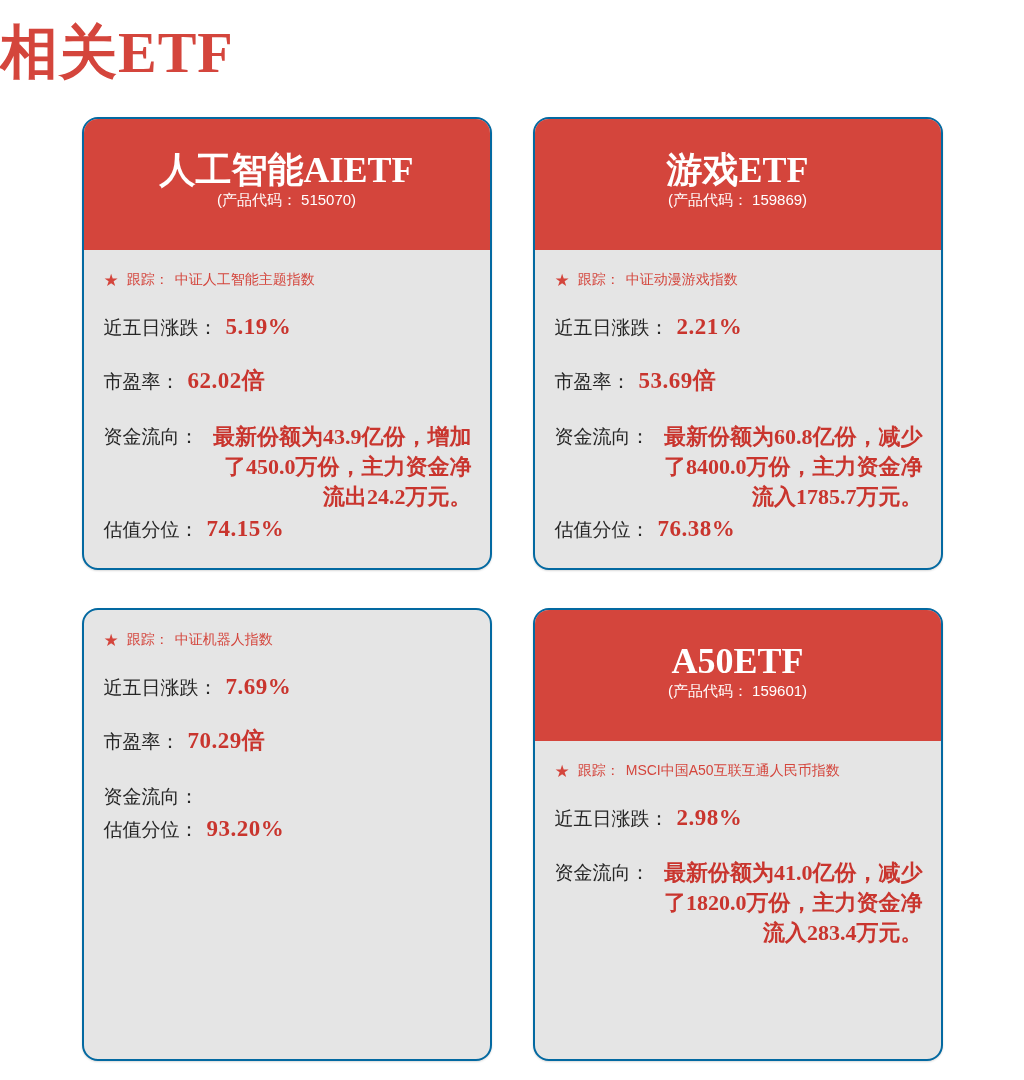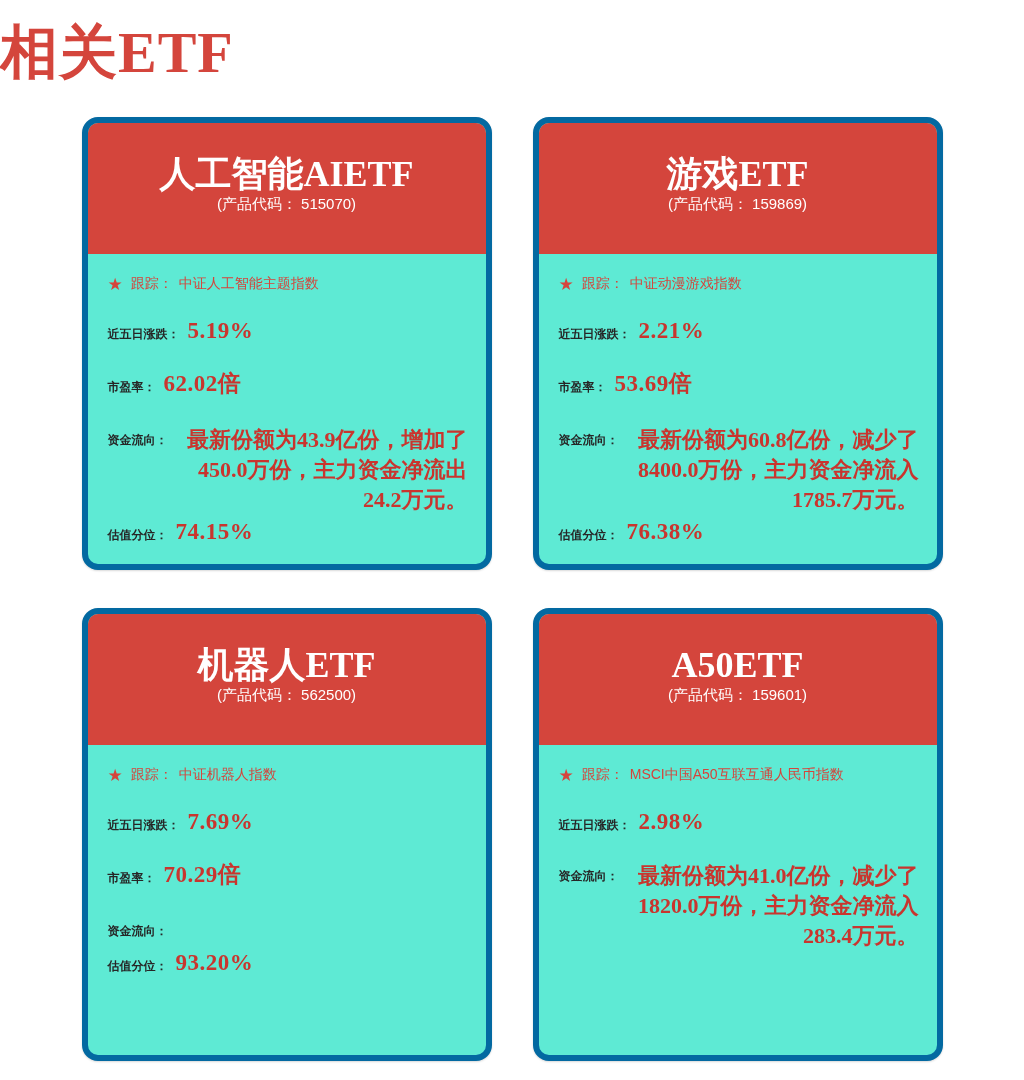--- a/index.html
+++ b/index.html
@@ -28,23 +28,23 @@
     grid-template-columns: 410px 410px;
     column-gap: 41px;
     row-gap: 38px;
     justify-content: center;
     margin-top: 19px;
   }
   .card {
     box-sizing: border-box;
     width: 410px;
     height: 453px;
-    border: 6px solid #0369a1;
+    border: 2px solid #0369a1;
     border-radius: 16px;
-    background: #5eead4;
+    background: #e5e5e5;
     overflow: hidden;
     box-shadow: 0 1px 2px rgba(0,0,0,0.15);
   }
   .card-header {
     background: #d4453c;
     color: #ffffff;
     text-align: center;
     height: 131px;
     box-sizing: border-box;
     padding-top: 30px;
@@ -78,22 +78,22 @@
   }
   .track-label { margin-right: 6px; }
 
   .row {
     display: flex;
     align-items: baseline;
     margin-top: 24px;
   }
   .row-label {
     color: #262626;
-    font-weight: bold;
-    font-size: 12px;
+    font-weight: normal;
+    font-size: 19px;
     white-space: nowrap;
     flex: none;
   }
   .row-value {
     color: #c9352e;
     font-weight: bold;
     font-family: "Liberation Serif", serif;
     font-size: 23px;
     margin-left: 8px;
     letter-spacing: 0.5px;
@@ -176,26 +176,20 @@
         <span class="row-value flow-value">最新份额为60.8亿份，减少了8400.0万份，主力资金净流入1785.7万元。</span>
       </div>
       <div class="row valuation-row">
         <span class="row-label">估值分位：</span>
         <span class="row-value">76.38%</span>
       </div>
     </div>
   </div>
 
   <div class="card">
-    <div class="card-header">
-      <div class="card-title">
-        <span class="zh">机器人</span><span class="latin">ETF</span>
-      </div>
-      <div class="card-code">(产品代码： 562500)</div>
-    </div>
     <div class="card-body">
       <div class="track-row">
         <span class="star-icon">★</span>
         <span class="track-label">跟踪：</span>
         <span class="track-index">中证机器人指数</span>
       </div>
       <div class="row">
         <span class="row-label">近五日涨跌：</span>
         <span class="row-value">7.69%</span>
       </div>

